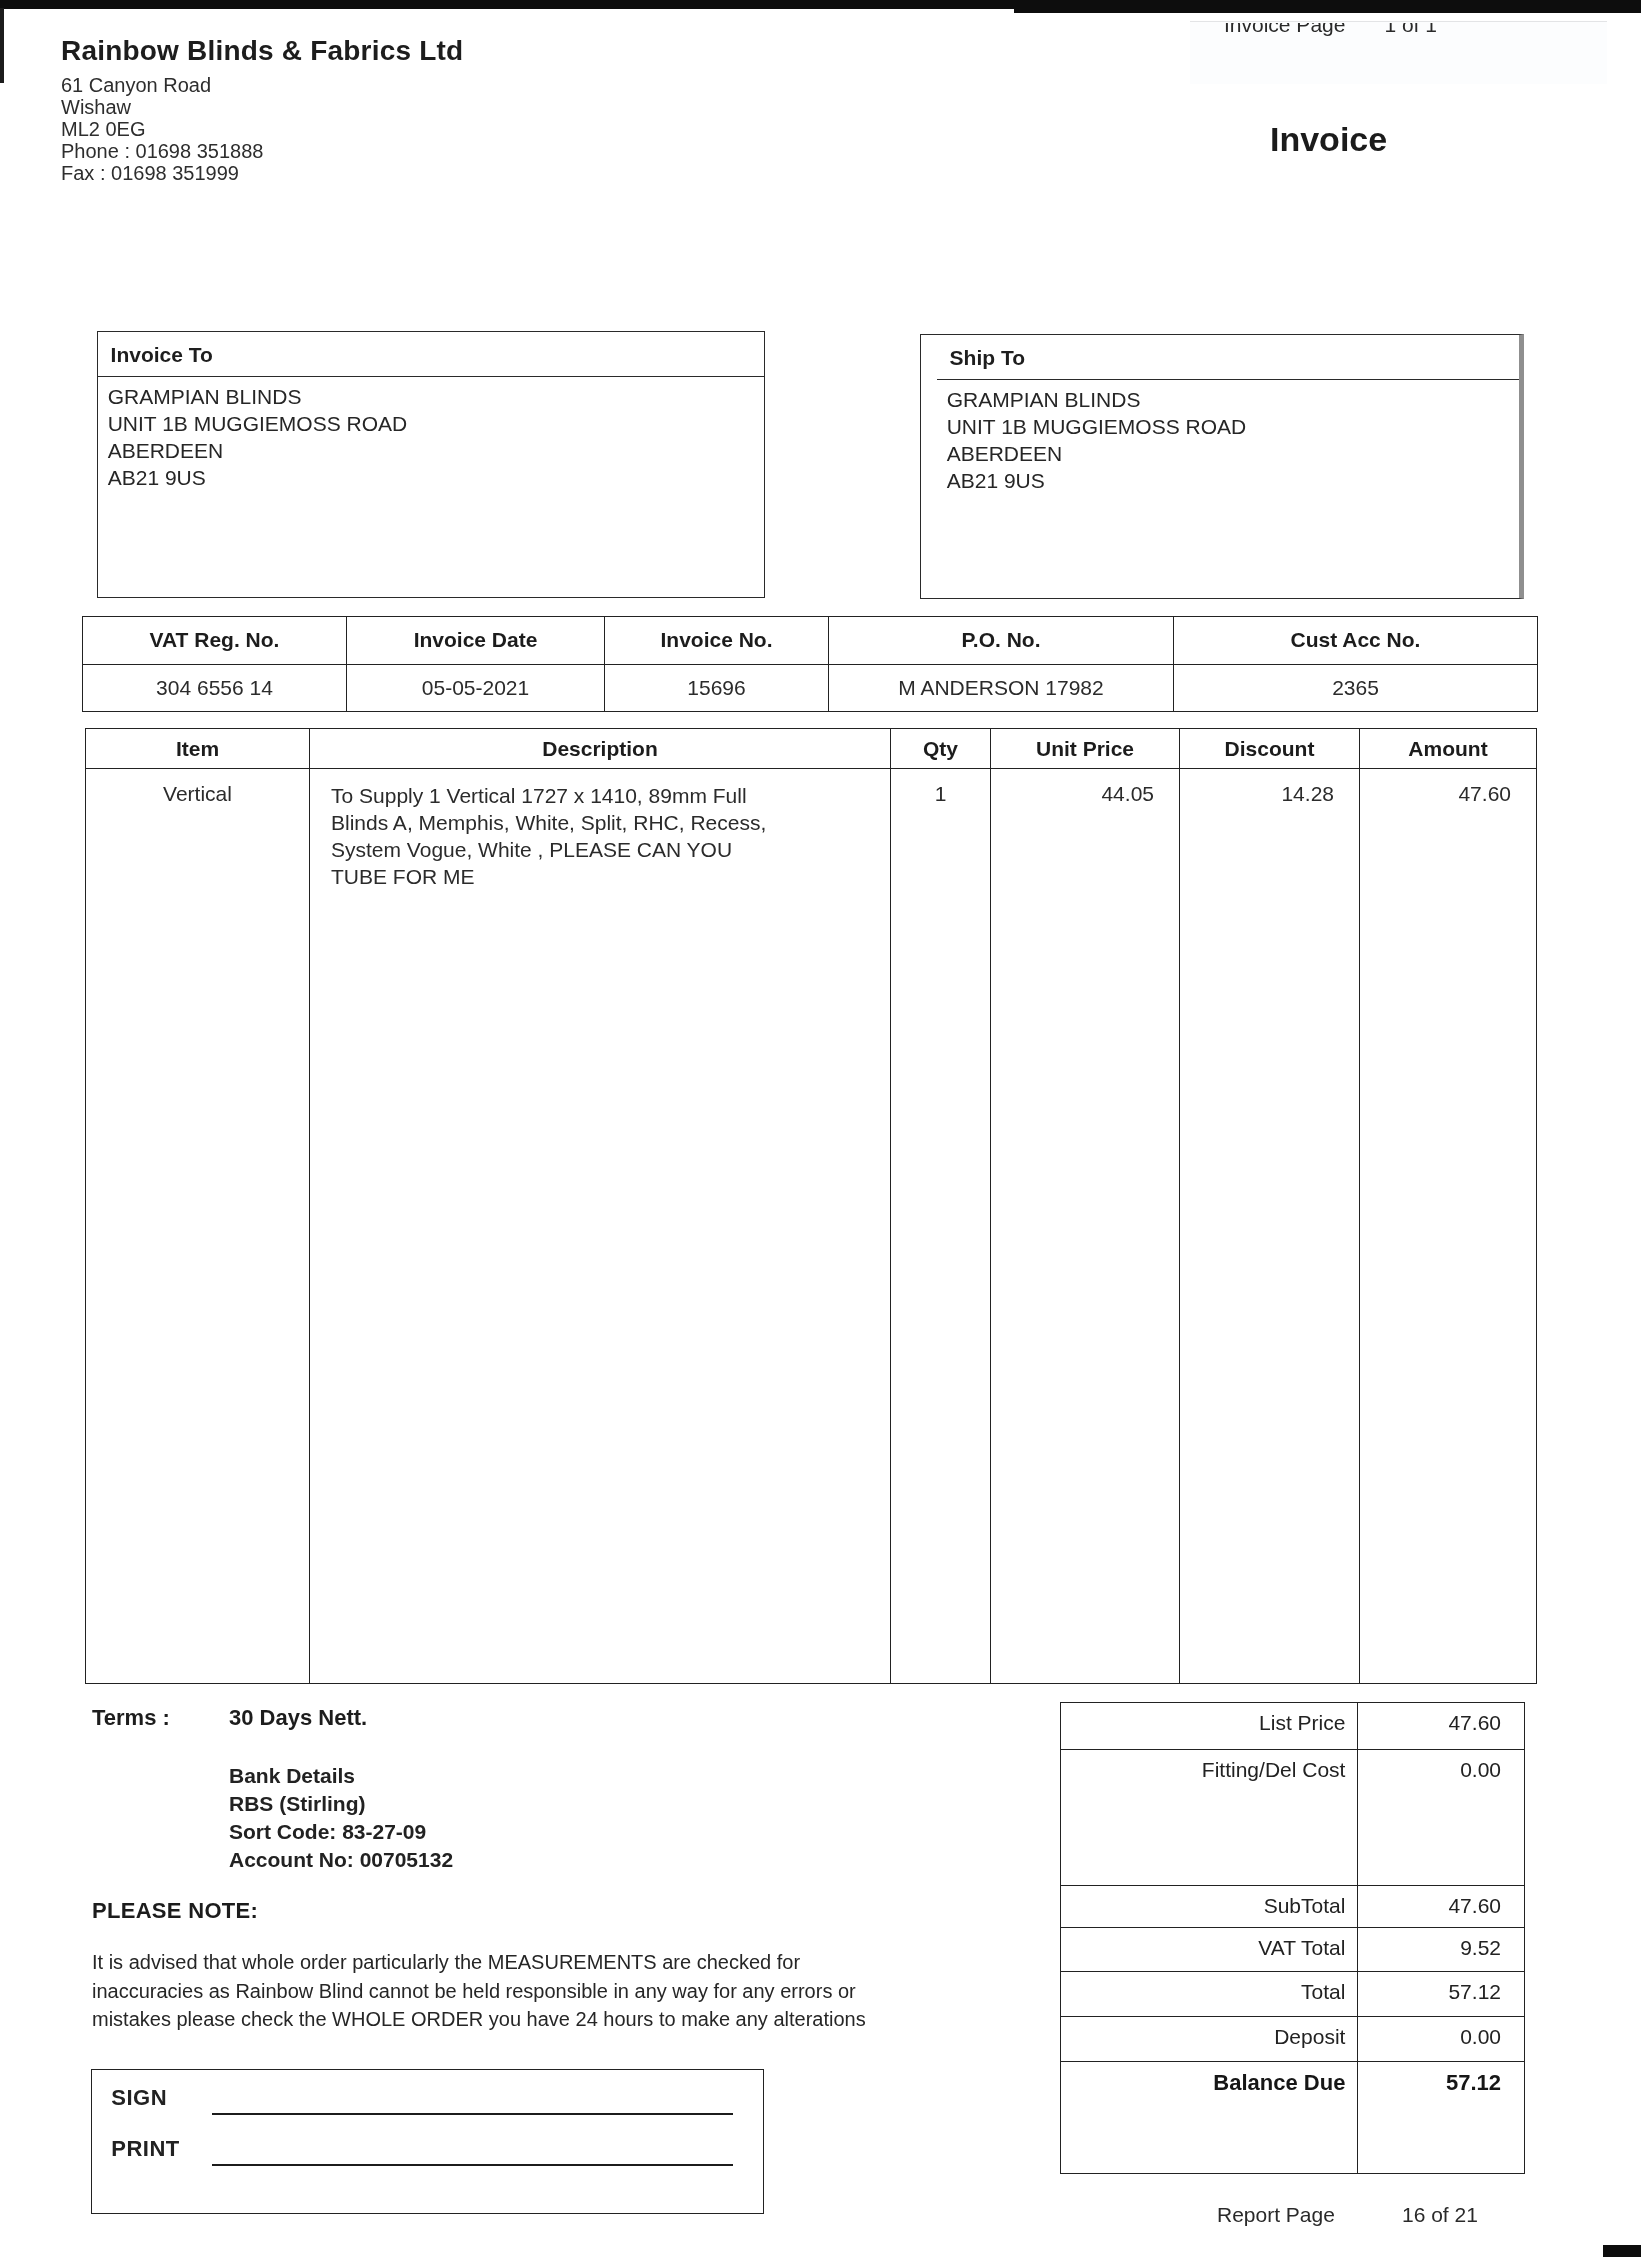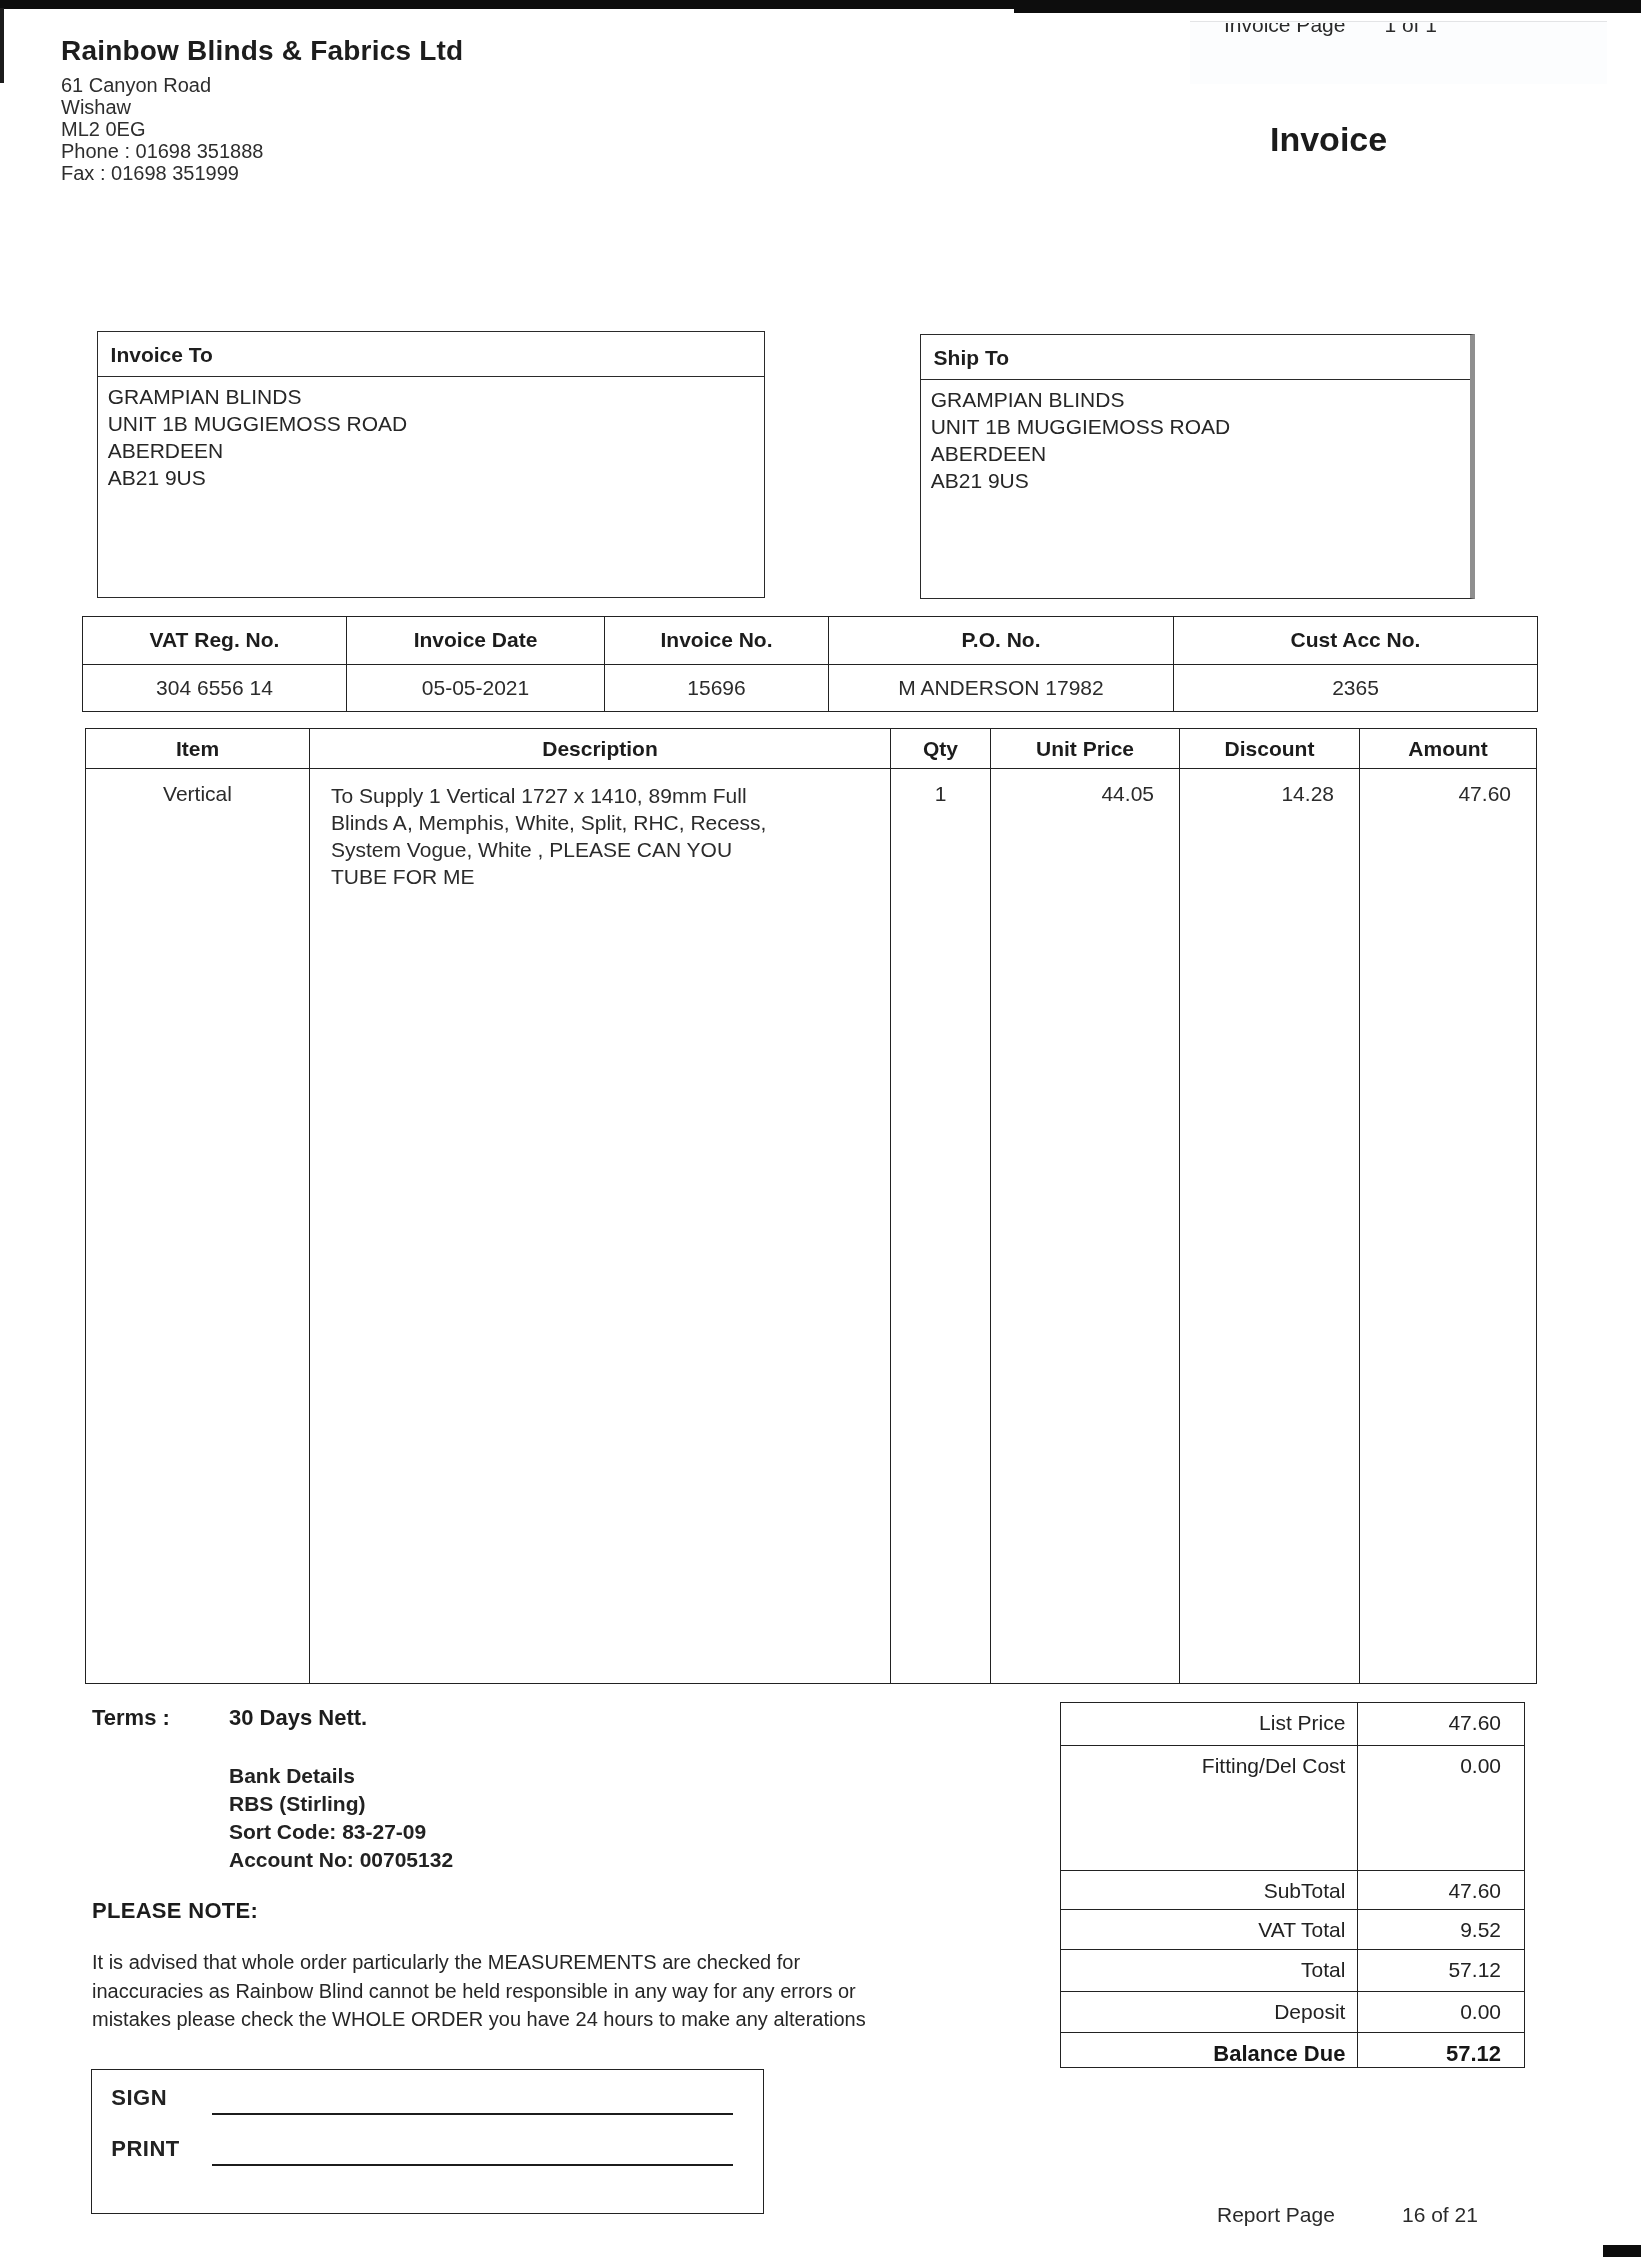--- a/index.html
+++ b/index.html
@@ -22,21 +22,21 @@
   .company-addr{margin-top:6.8px;font-size:20px;line-height:22px;color:#2e2e2e;}
 
   
   .clipline{position:absolute;left:1224px;top:23px;height:19.3px;overflow:hidden;}
   .clipline-inner{display:flex;gap:39px;margin-top:-9.7px;font-size:21px;color:#2a2a2a;white-space:nowrap;}
   .invoice-title{position:absolute;left:1270px;top:120px;font-size:34px;font-weight:bold;color:#1b1b1b;}
 
   
   .addr-box{position:absolute;border:1.9px solid #2a2a2a;background:transparent;box-sizing:border-box;}
   .addr-box.invoice-to{left:97px;top:331px;width:668px;height:267px;}
-  .addr-box.ship-to{left:920px;top:334px;width:555px;height:265px;border-right:5.8px solid #8f8f8f;}
+  .addr-box.ship-to{left:920px;top:334px;width:604px;height:265px;border-right:5.8px solid #8f8f8f;padding-left:16px;}
   .addr-head{height:45px;border-bottom:1.9px solid #2a2a2a;box-sizing:border-box;
              font-size:21px;font-weight:bold;color:#1e1e1e;padding:10.6px 0 0 12.6px;}
   .addr-lines{padding:5.8px 0 0 9.7px;font-size:21px;line-height:27px;color:#262626;}
 
   
   .meta{position:absolute;left:82px;top:616px;width:1456px;height:96px;border:1.9px solid #222;box-sizing:border-box;display:flex;flex-direction:column;}
   .meta-row{display:flex;flex:1;}
   .meta-row.head{border-bottom:1.9px solid #222;font-weight:bold;color:#1c1c1c;}
   .meta-cell{box-sizing:border-box;display:flex;align-items:center;justify-content:center;font-size:21px;border-right:1.9px solid #222;}
   .meta-cell:last-child{border-right:none;}
@@ -57,21 +57,21 @@
   .cell-num{text-align:right;padding-right:25px;}
 
   
   .terms-label{position:absolute;left:92px;top:1705px;font-size:22px;font-weight:bold;color:#1d1d1d;}
   .terms-value{position:absolute;left:229px;top:1705px;font-size:22px;font-weight:bold;color:#1d1d1d;}
   .bank{position:absolute;left:229px;top:1762px;font-size:21px;font-weight:bold;line-height:28px;color:#222;}
   .note-heading{position:absolute;left:92px;top:1898px;font-size:22px;font-weight:bold;color:#1c1c1c;letter-spacing:0.3px;}
   .note-body{position:absolute;left:92px;top:1948px;font-size:20px;line-height:28.5px;color:#262626;width:927px;}
 
   
-  .totals{position:absolute;left:1060px;top:1702px;width:465px;height:366px;border:1.9px solid #222;box-sizing:border-box;display:flex;flex-direction:column;}
+  .totals{position:absolute;left:1060px;top:1702px;width:465px;height:472px;border:1.9px solid #222;box-sizing:border-box;display:flex;flex-direction:column;}
   .t-row{display:flex;box-sizing:border-box;border-bottom:1.9px solid #222;}
   .t-row:last-child{border-bottom:none;}
   .t-row:nth-child(1){height:47px;}
   .t-row:nth-child(2){height:136px;}
   .t-row:nth-child(3){height:42px;}
   .t-row:nth-child(4){height:44px;}
   .t-row:nth-child(5){height:45px;}
   .t-row:nth-child(6){height:45px;}
   .t-row:nth-child(7){flex:1;}
   .t-label{width:297px;box-sizing:border-box;border-right:1.9px solid #222;text-align:right;padding:7.7px 11.6px 0 0;font-size:21px;color:#222;}

